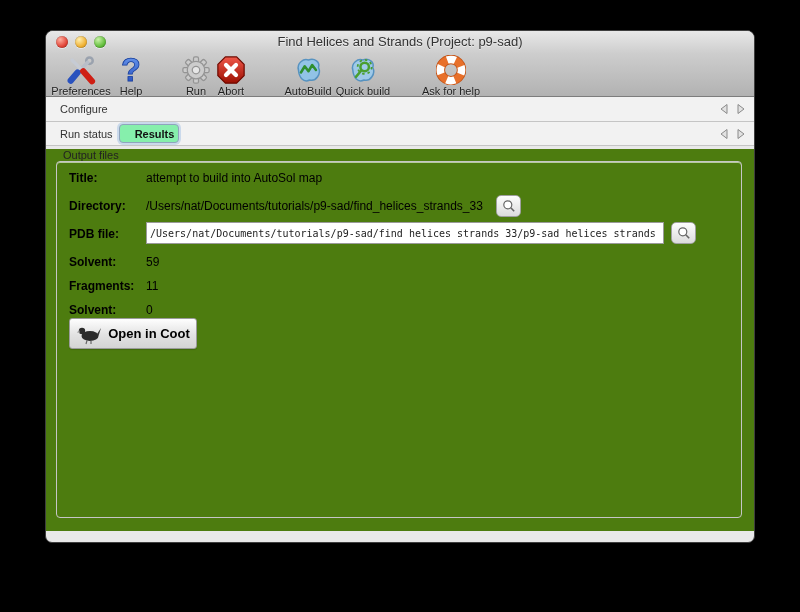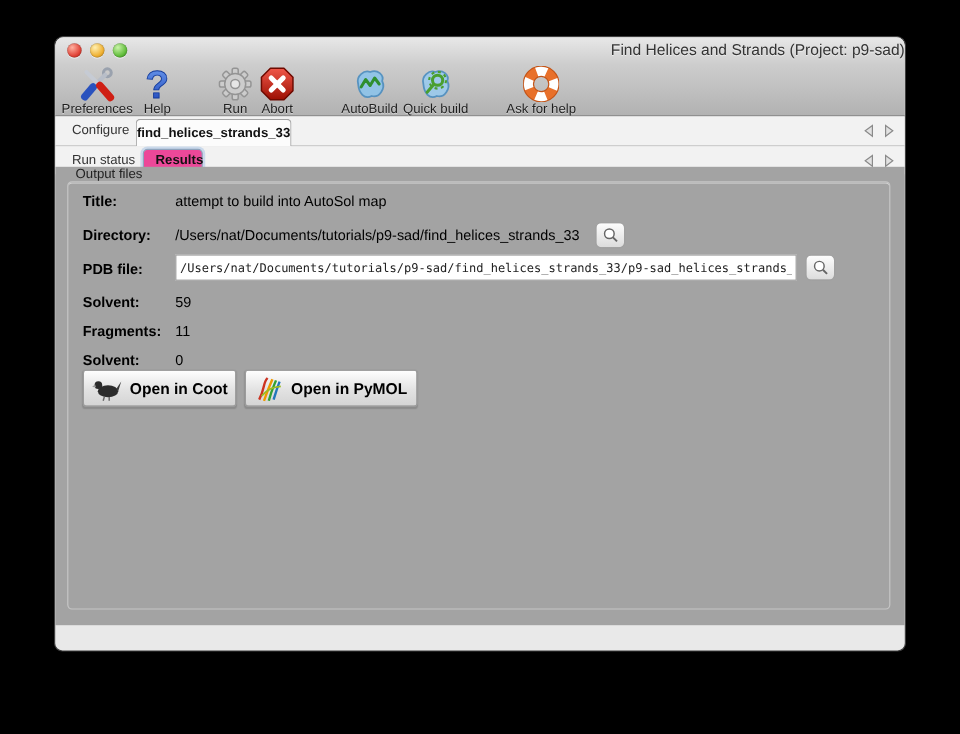--- a/index.html
+++ b/index.html
@@ -7,21 +7,21 @@
               font-family:"Liberation Sans", sans-serif; }
   .window { position:absolute; left:45px; top:30px; width:710px; height:513px;
             background:#e9e9e9; border:1px solid #3f3f3f; border-radius:8px 8px 7px 7px;
             box-shadow:0 18px 45px 8px rgba(0,0,0,.85), 0 4px 14px rgba(0,0,0,.6);
             overflow:hidden; }
   
   .header { position:absolute; left:0; top:0; width:100%; height:66px;
             background:linear-gradient(#e8e8e8, #cdcdcd 35%, #b2b2b2 100%);
             border-bottom:1px solid #7d7d7d; }
   .titlebar { position:absolute; top:0; left:0; width:100%; height:22px; }
-  .title { text-align:right; line-height:22px; font-size:13px; color:#333;
+  .title { text-align:center; line-height:22px; font-size:13px; color:#333;
            text-shadow:0 1px 0 rgba(255,255,255,.55); }
   .lights { position:absolute; left:10px; top:5px; display:flex; gap:7px; }
   .light { width:12px; height:12px; border-radius:50%; box-shadow:inset 0 0 1px rgba(0,0,0,.5), 0 1px 0 rgba(255,255,255,.5); }
   .light.red    { background:radial-gradient(circle at 35% 30%, #ffb0a0, #e2463a 60%, #a61e12); }
   .light.yellow { background:radial-gradient(circle at 35% 30%, #ffefb0, #f0b235 60%, #b97d10); }
   .light.green  { background:radial-gradient(circle at 35% 30%, #c9f3a8, #64bf3e 60%, #2f7d18); }
   .toolbar { position:absolute; left:0; top:22px; width:100%; height:44px; }
   .tbitem { position:absolute; top:1px; transform:translateX(-50%); text-align:center; cursor:default; }
   .tbitem .icon { height:32px; display:flex; align-items:center; justify-content:center; }
   .tbitem .lbl { font-size:11px; color:#1f1f1f; white-space:nowrap; margin-top:-1px;
@@ -29,28 +29,28 @@
   
   .tabrow { position:absolute; left:0; width:100%; background:#f2f2f2; border-bottom:1px solid #c5c5c5; }
   .tabrow1 { top:66px; height:25px; }
   .tabrow2 { top:91px; height:24px; }
   .plainTab { position:absolute; top:0; height:100%; display:flex; align-items:center;
               font-size:11px; color:#333; padding:0 4px; }
   .activeTab1 { position:absolute; left:67px; top:2px; height:23px; width:130px;
                 background:#fcfcfc; border:1px solid #a3a3a3; border-bottom:none;
                 border-radius:4px 4px 0 0; display:flex; align-items:center; justify-content:center;
                 font-size:11px; font-weight:bold; color:#111; }
-  .activeTab2 { position:absolute; left:73px; top:2px; height:19px; width:50px;
-                background:#ec4899; border:1px solid #8fa4bd; border-radius:4px;
+  .activeTab2 { position:absolute; left:73px; top:2px; height:19px; width:60px;
+                background:#86efac; border:1px solid #8fa4bd; border-radius:4px;
                 box-shadow:0 0 0 2px rgba(110,160,220,.30);
                 display:flex; align-items:center; justify-content:center;
                 font-size:11px; font-weight:bold; color:#111;padding-left:11px; }
   .tabArrows { position:absolute; right:8px; top:0; height:100%; display:flex; align-items:center; gap:7px; }
   
-  .content { position:absolute; left:0; top:108px; width:100%; height:382px; background:#a3a3a3; }
+  .content { position:absolute; left:0; top:118px; width:100%; height:382px; background:#4d7c0f; }
   .groupLabel { position:absolute; left:17px; top:0; font-size:11px; color:#222; }
   .groupBox { position:absolute; left:10px; top:12px; width:686px; height:357px;
               border:1px solid #c6c6c6; border-radius:4px;
               box-shadow:inset 0 1px 0 rgba(255,255,255,.6); }
   .fLabel { position:absolute; left:23px; font-size:12px; font-weight:bold; color:#000; white-space:nowrap; }
   .fValue { position:absolute; left:100px; font-size:12px; color:#000; white-space:nowrap; }
   .pdbInput { position:absolute; left:100px; top:73px; width:518px; height:22px;
               font-family:"DejaVu Sans Mono", monospace; font-size:10px; color:#222;
               border:1px solid #9a9a9a; background:#fff; padding:0 3px; }
   .browseBtn { position:absolute; width:25px; height:22px; border:1px solid #a0a0a0; border-radius:5px;
@@ -179,21 +179,20 @@
           </svg>
         </div>
         <div class="lbl">Ask for help</div>
       </div>
 
     </div>
   </div>
 
   <div class="tabrow tabrow1">
     <div class="plainTab" style="left:10px">Configure</div>
-    <div class="activeTab1">find_helices_strands_33</div>
     <div class="tabArrows">
       <svg width="10" height="12" viewBox="0 0 10 12">
         <polygon points="8,1.5 2,6 8,10.5" fill="#e2e2e2" stroke="#8a8a8a" stroke-width="1"></polygon>
         </svg>
       <svg width="10" height="12" viewBox="0 0 10 12">
         <polygon points="2,1.5 8,6 2,10.5" fill="#e2e2e2" stroke="#8a8a8a" stroke-width="1"></polygon>
         </svg>
     </div>
   </div>
 
@@ -249,26 +248,16 @@
         <ellipse cx="14" cy="13" rx="8.5" ry="5" fill="#2b2b2b"></ellipse>
         <polygon points="21,11 25,5 22.5,13" fill="#3a3a3a"></polygon>
         <circle cx="6" cy="8" r="3.2" fill="#2b2b2b"></circle>
         <polygon points="3.2,7.2 0.8,9.6 4,9.8" fill="#9a9a9a"></polygon>
         <line x1="11" y1="17.5" x2="10" y2="21" stroke="#666" stroke-width="1.2"></line>
         <line x1="15" y1="17.8" x2="15" y2="21" stroke="#666" stroke-width="1.2"></line>
       </svg>
       <span>Open in Coot</span>
     </div>
 
-    <div class="openBtn" style="left:158px; width:144px">
-      <svg width="24" height="24" viewBox="0 0 24 24">
-        <path d="M3,21 C8,11 6,7 10,3" fill="none" stroke="#cc3322" stroke-width="2"></path>
-        <path d="M7,22 C10,13 12,9 14,4" fill="none" stroke="#ee9900" stroke-width="2"></path>
-        <path d="M11,22 C13,14 15,10 17,5" fill="none" stroke="#33a033" stroke-width="2"></path>
-        <path d="M15,21 C17,15 18,11 20,6" fill="none" stroke="#2277bb" stroke-width="2"></path>
-        <path d="M5,18 C10,12 14,11 21,10" fill="none" stroke="#99bb22" stroke-width="1.5"></path>
-      </svg>
-      <span>Open in PyMOL</span>
-    </div>
   </div>
 
 
 </div>
 
 </body></html>

